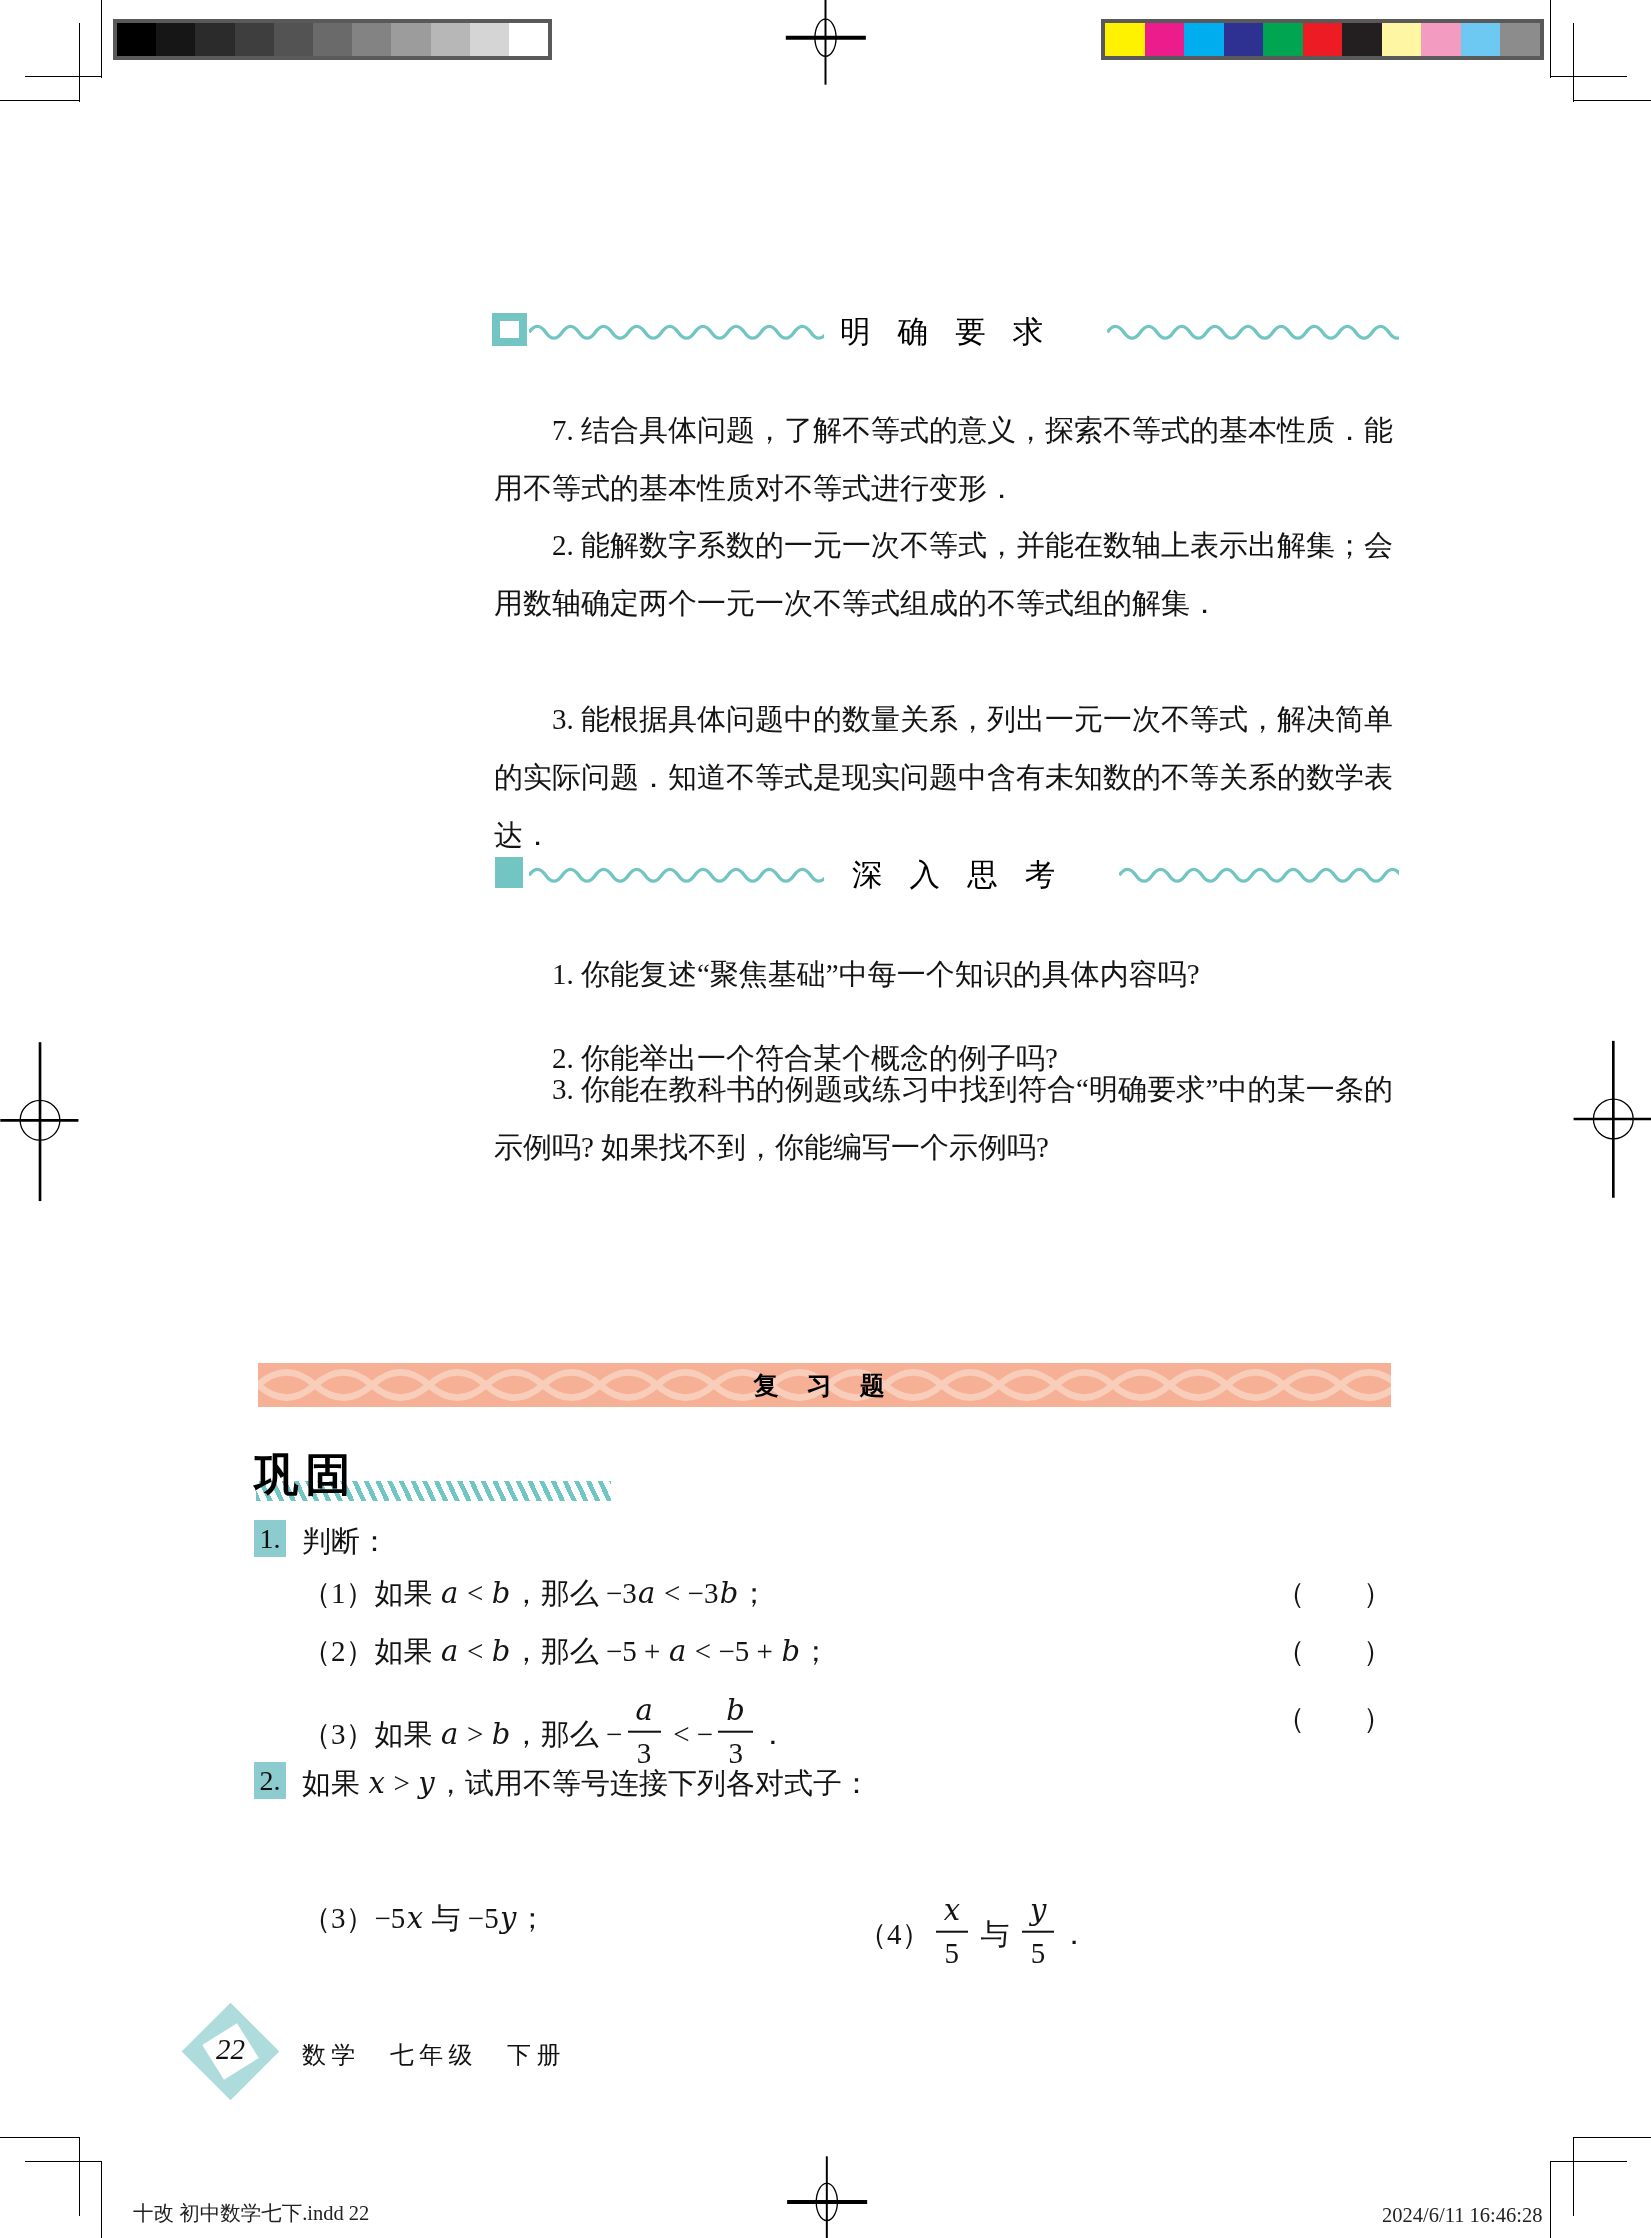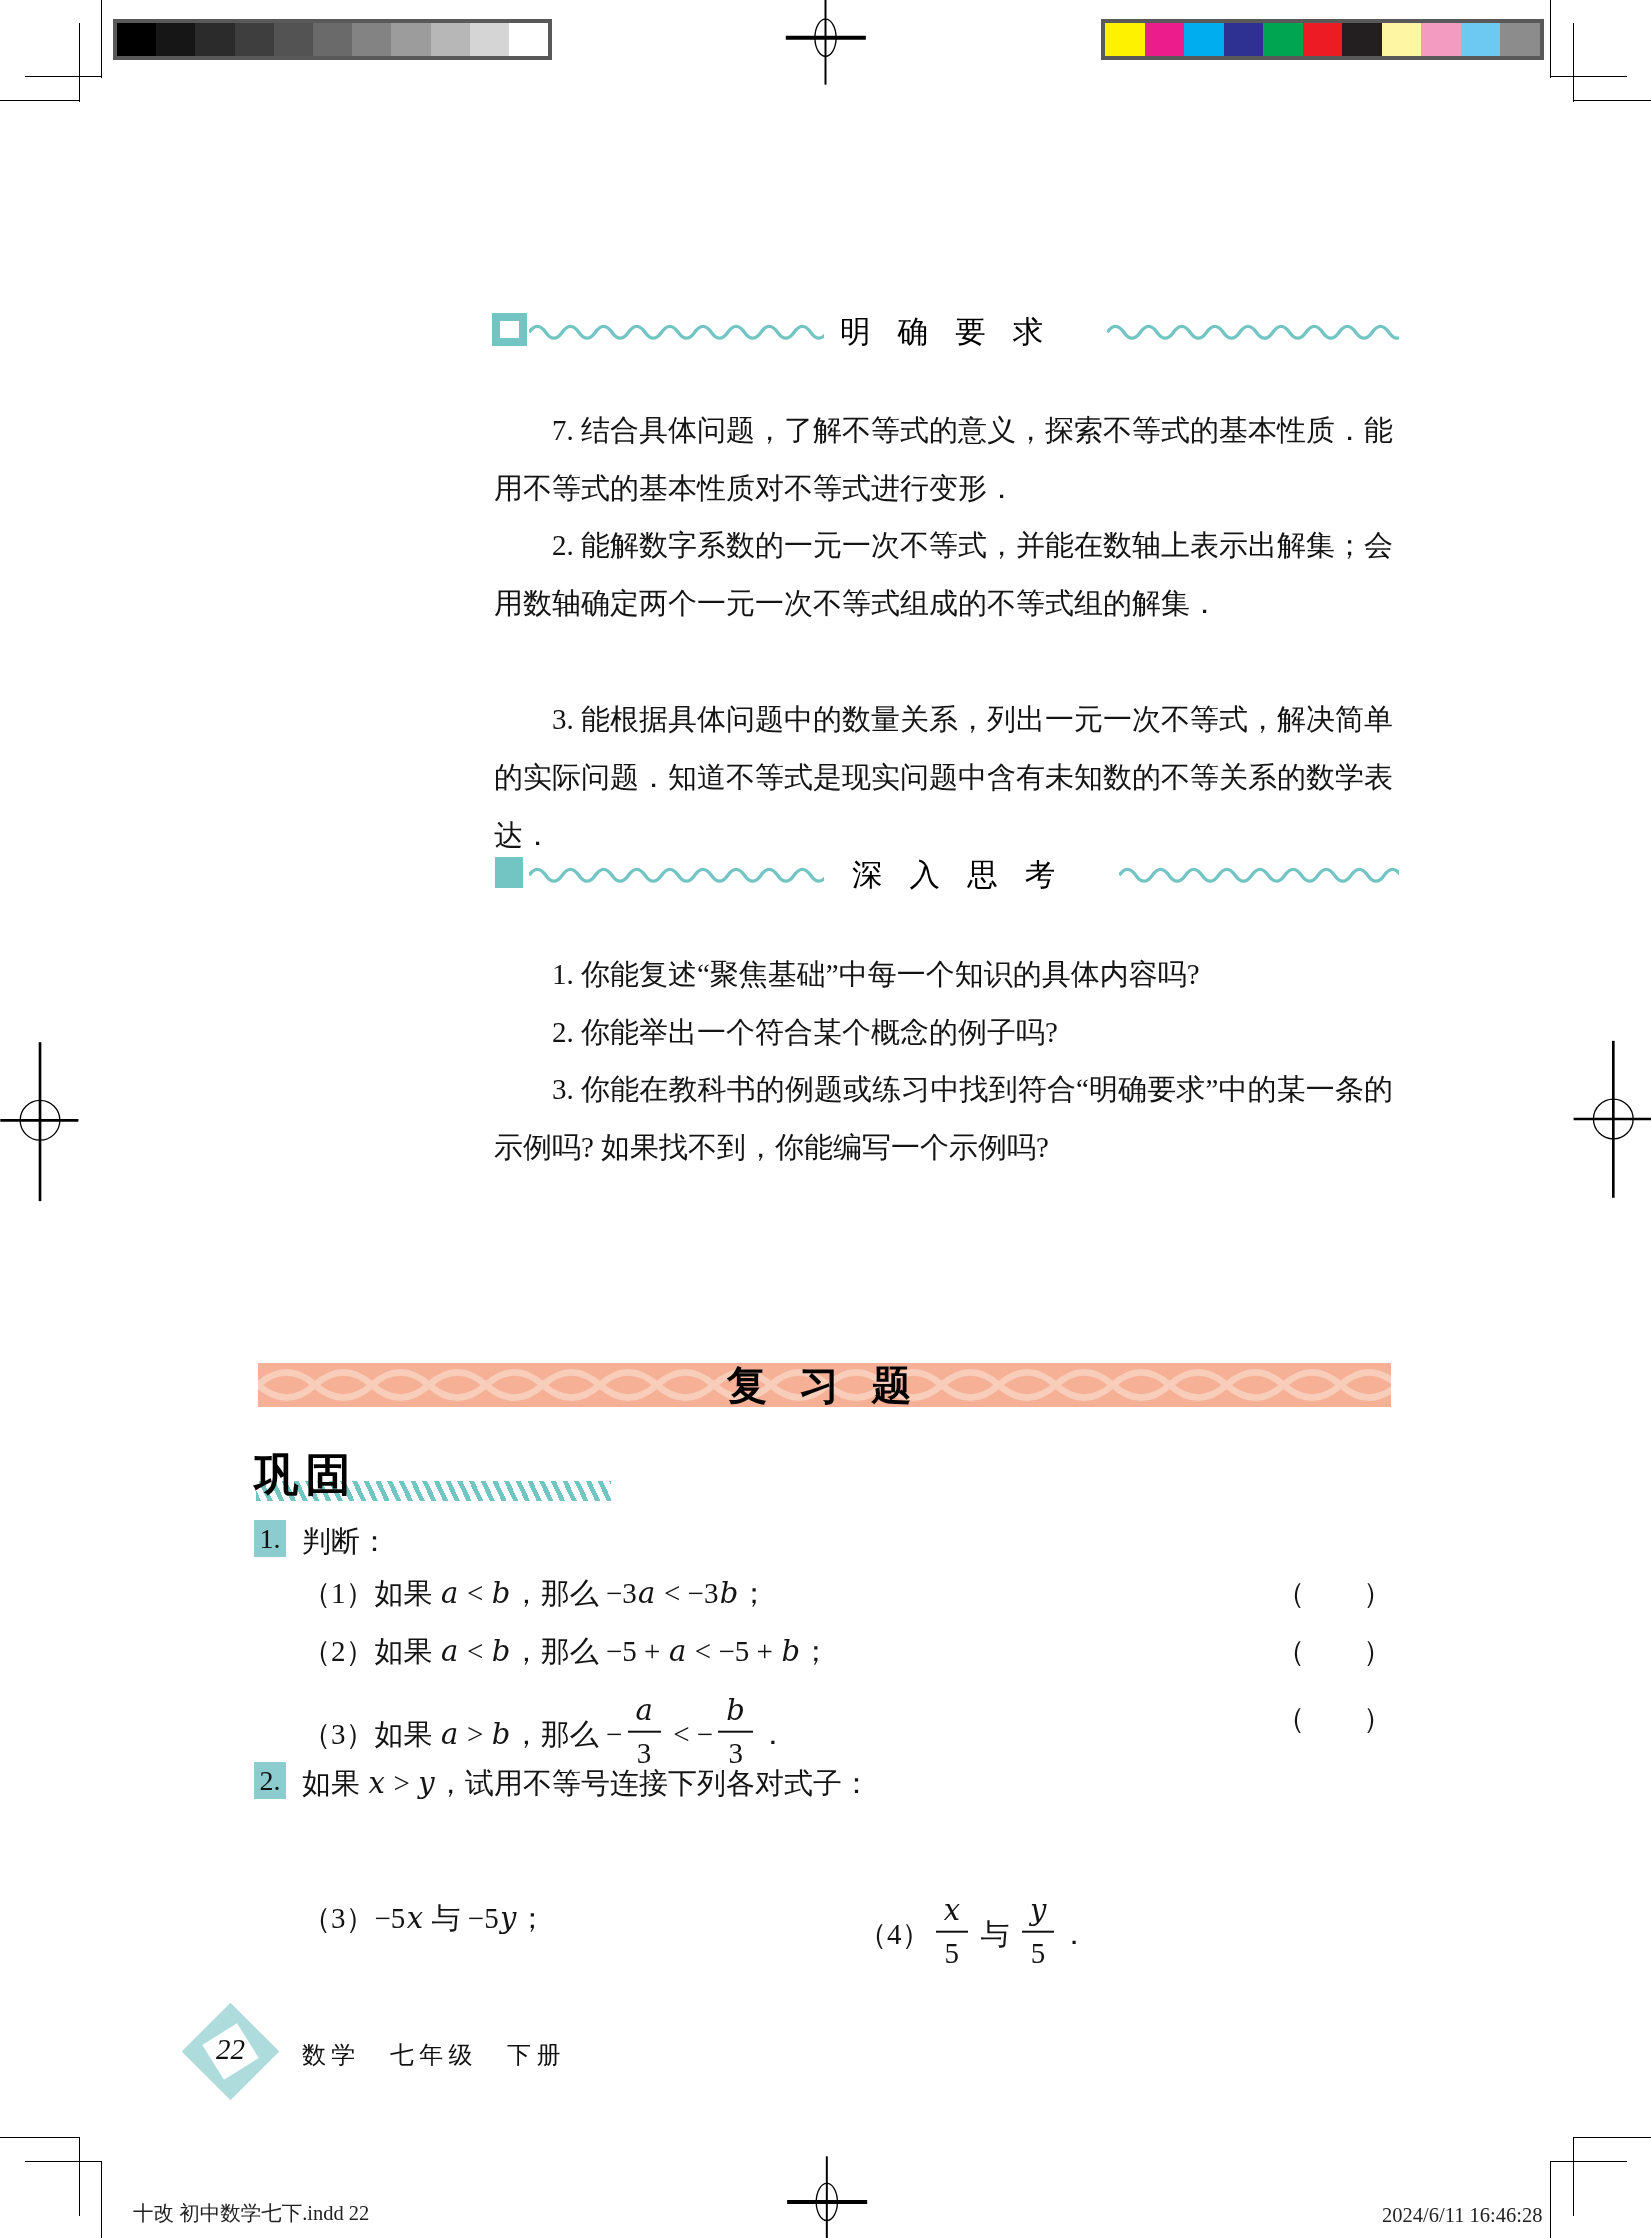--- a/index.html
+++ b/index.html
@@ -20,21 +20,21 @@
              letter-spacing:9.3px;font-weight:500;color:#000;white-space:nowrap;}
   .wavy{position:absolute;top:6.6px;}
   
   .body-text{position:absolute;left:494px;width:899px;font-size:29px;line-height:58px;
              text-align:justify;color:#141414;}
   .indent{text-indent:58px;}
   
   .banner{position:absolute;left:258px;top:1363px;width:1133px;height:44px;background:#F5B096;
           display:flex;align-items:center;justify-content:center;overflow:hidden;}
   .banner svg{position:absolute;left:0;top:0;}
-  .banner-title{position:relative;font-family:"Liberation Sans",sans-serif;font-size:40px;
+  .banner-title{position:relative;font-family:"Liberation Sans",sans-serif;font-size:25px;
                 font-weight:600;letter-spacing:10.6px;color:#000;text-align:center;}
   .gonggu{position:absolute;left:254px;top:1445px;font-size:45px;font-weight:700;
           letter-spacing:6.6px;color:#000;z-index:2;}
   .hatch{position:absolute;left:256px;top:1481px;width:355px;height:20px;z-index:1;
          background:repeating-linear-gradient(65deg,#70C6C3 0 4.6px,rgba(0,0,0,0) 4.6px 10.6px);}
   
   .badge{position:absolute;width:32px;height:37px;background:#8CCBCE;display:flex;
          align-items:center;justify-content:center;font-size:28px;color:#111;}
   .prob-intro{position:absolute;left:302px;font-size:29px;white-space:nowrap;color:#141414;}
   .p-item{position:absolute;left:302px;width:1090px;font-size:29px;white-space:nowrap;color:#141414;}
@@ -148,21 +148,21 @@
     <svg class="wavy" style="left:37px" width="295" height="26.5" viewBox="0 0 445 40">
       <path d="M0,20 Q12.5,2 25,20 T50,20 T75,20 T100,20 T125,20 T150,20 T175,20 T200,20 T225,20 T250,20 T275,20 T300,20 T325,20 T350,20 T375,20 T400,20 T425,20 T450,20" fill="none" stroke="#72C5C3" stroke-width="5"></path>
     </svg>
     <span class="sec-title" style="left:360px">深 入 思 考</span>
     <svg class="wavy" style="left:627px" width="280" height="26.5" viewBox="0 0 422 40">
       <path d="M0,20 Q12.5,2 25,20 T50,20 T75,20 T100,20 T125,20 T150,20 T175,20 T200,20 T225,20 T250,20 T275,20 T300,20 T325,20 T350,20 T375,20 T400,20 T425,20" fill="none" stroke="#72C5C3" stroke-width="5"></path>
     </svg>
   </div>
 
   <p class="body-text indent" style="top:916px">1. 你能复述“聚焦基础”中每一个知识的具体内容吗?</p>
-  <p class="body-text indent" style="top:974px">2. 你能举出一个符合某个概念的例子吗?</p>
+  <p class="body-text indent" style="top:1000px">2. 你能举出一个符合某个概念的例子吗?</p>
   <p class="body-text indent" style="top:1031px">3. 你能在教科书的例题或练习中找到符合“明确要求”中的某一条的示例吗? 如果找不到，你能编写一个示例吗?</p>
 
   <div class="banner">
     <svg width="1133" height="44" viewBox="0 0 1710 66">
       <path d="M0,33 Q43,-5 86,33 T172,33 T258,33 T344,33 T430,33 T516,33 T602,33 T688,33 T774,33 T860,33 T946,33 T1032,33 T1118,33 T1204,33 T1290,33 T1376,33 T1462,33 T1548,33 T1634,33 T1720,33" fill="none" stroke="#F8CDBA" stroke-width="10"></path>
       <path d="M0,33 Q43,71 86,33 T172,33 T258,33 T344,33 T430,33 T516,33 T602,33 T688,33 T774,33 T860,33 T946,33 T1032,33 T1118,33 T1204,33 T1290,33 T1376,33 T1462,33 T1548,33 T1634,33 T1720,33" fill="none" stroke="#F8CDBA" stroke-width="10"></path>
     </svg>
     <span class="banner-title">复 习 题</span>
   </div>
 

